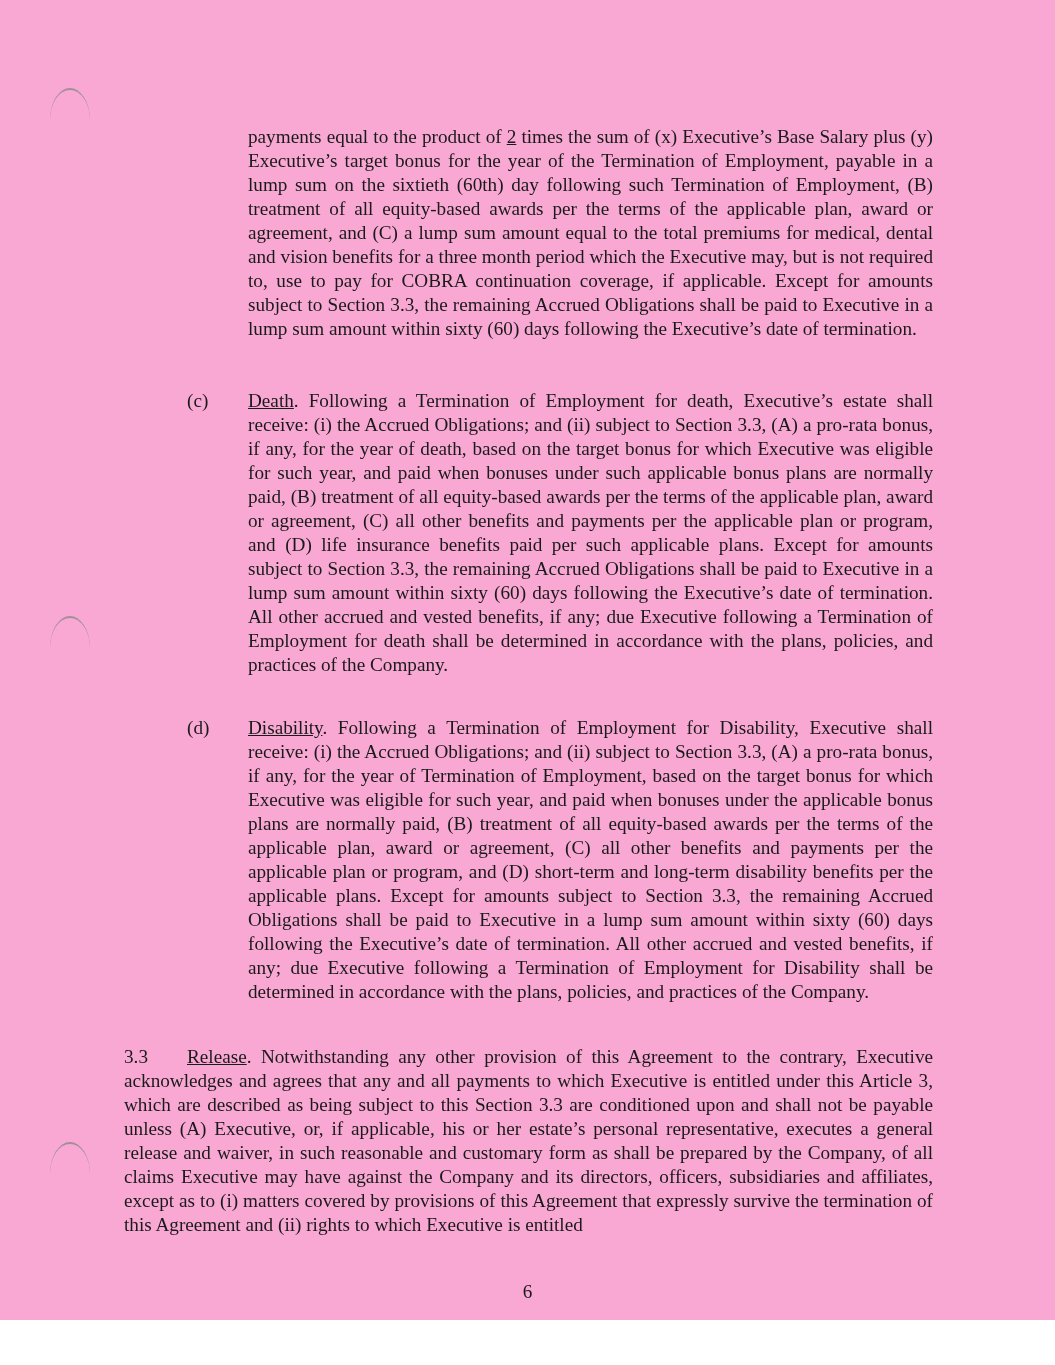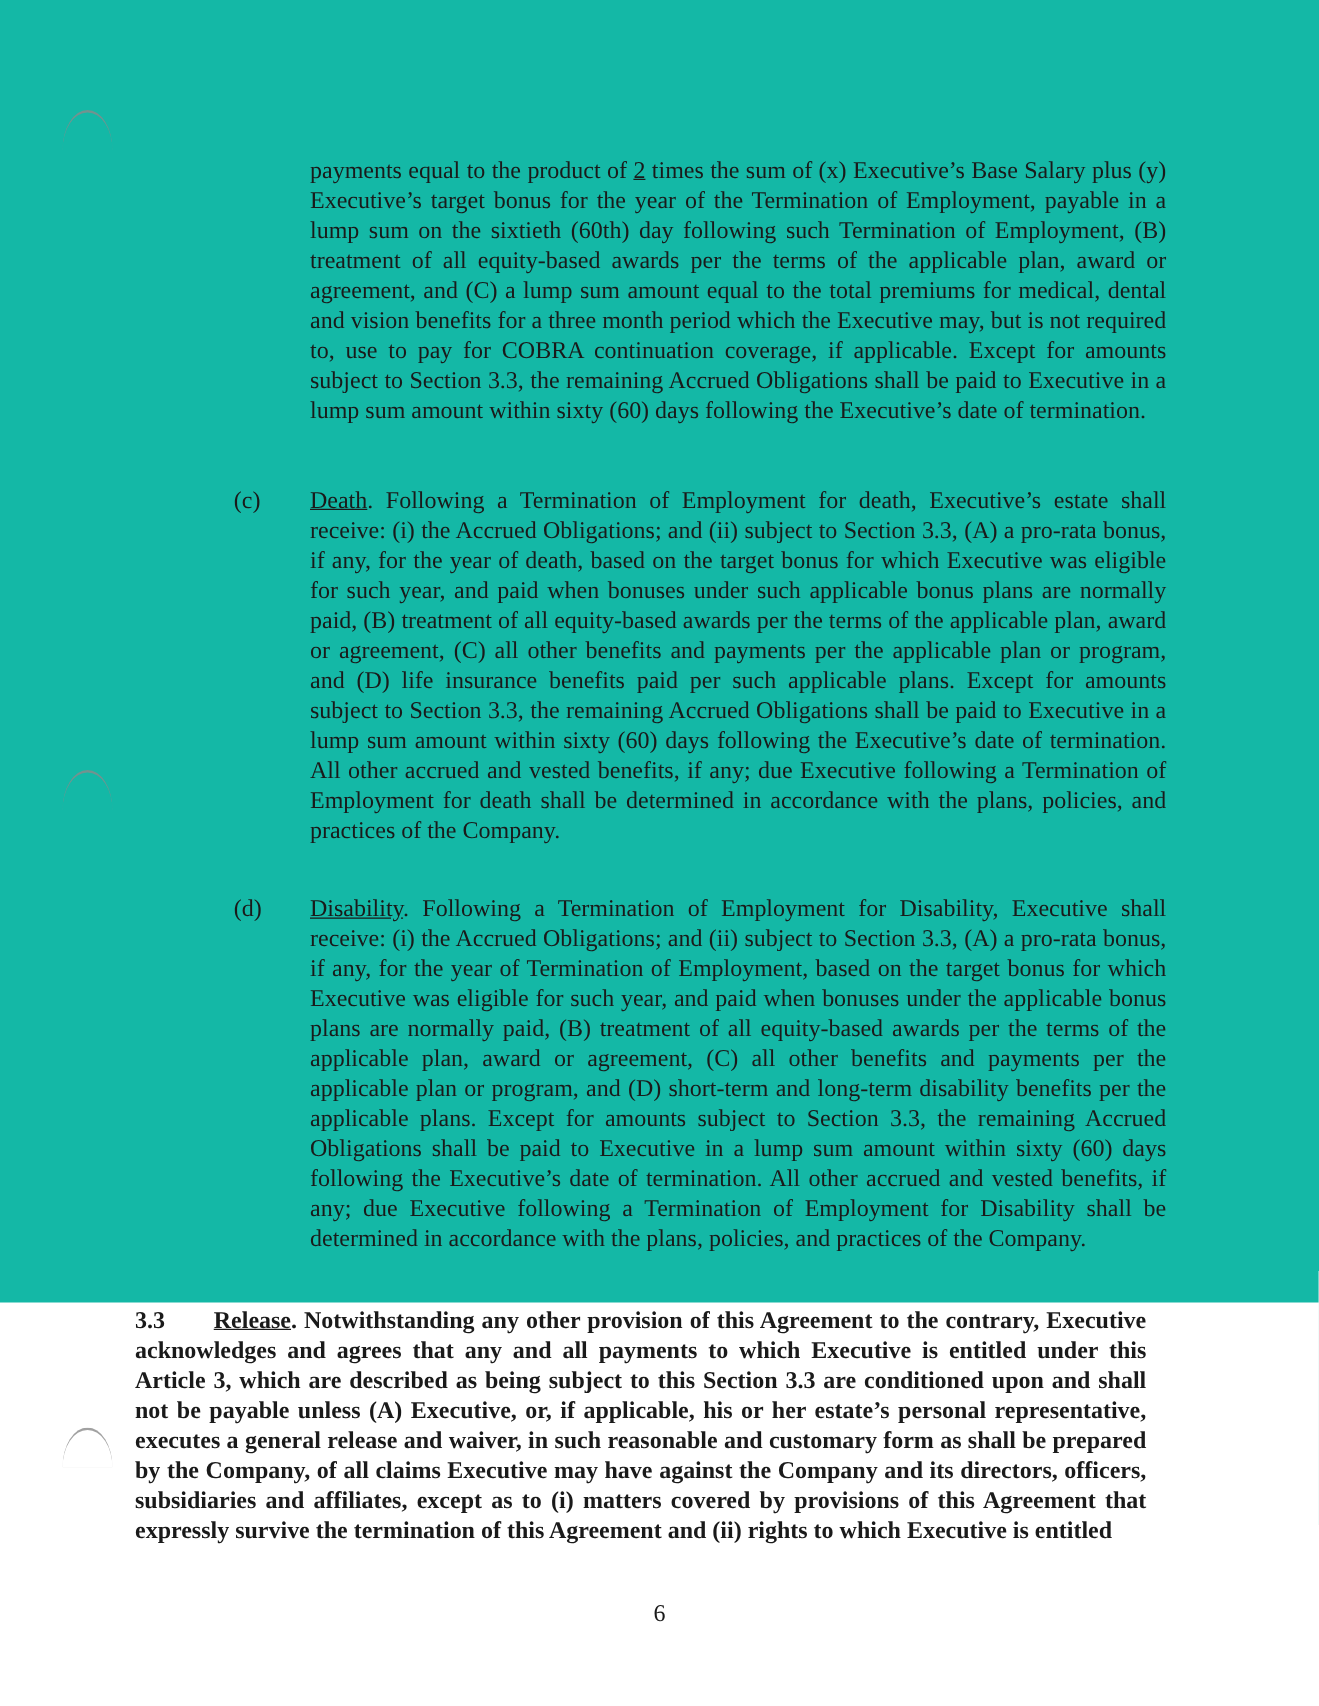--- a/index.html
+++ b/index.html
@@ -12,22 +12,22 @@
       height: 1365px;
       position: relative;
       overflow: hidden;
       font-family: "Liberation Serif", "DejaVu Serif", serif;
       color: #1a1a1a;
     }
     .page {
       position: absolute;
       left: 0; top: 0;
       width: 1055px;
-      height: 1042px;
-      background: #14b8a6;
+      height: 1320px;
+      background: #f9a8d4;
     }
     .punch {
       position: absolute;
       left: 50px;
       width: 40px;
       height: 30px;
       border-top: 2px solid #8a8a8a;
       border-radius: 50% 50% 0 0 / 100% 100% 0 0;
       opacity: 0.8;
     }
@@ -43,23 +43,22 @@
       width: 685px;
     }
     .label {
       position: absolute;
       left: 187px;
       font-size: 19.2px;
       line-height: 24px;
     }
     .u { text-decoration: underline; }
     .sec {
-      left: 108px;
+      left: 124px;
       width: 809px;
-      font-weight: bold;
     }
     .sec-num {
       display: inline-block;
       width: 63px;
     }
     .page-number {
       position: absolute;
       left: 0;
       width: 1055px;
       top: 1280px;

